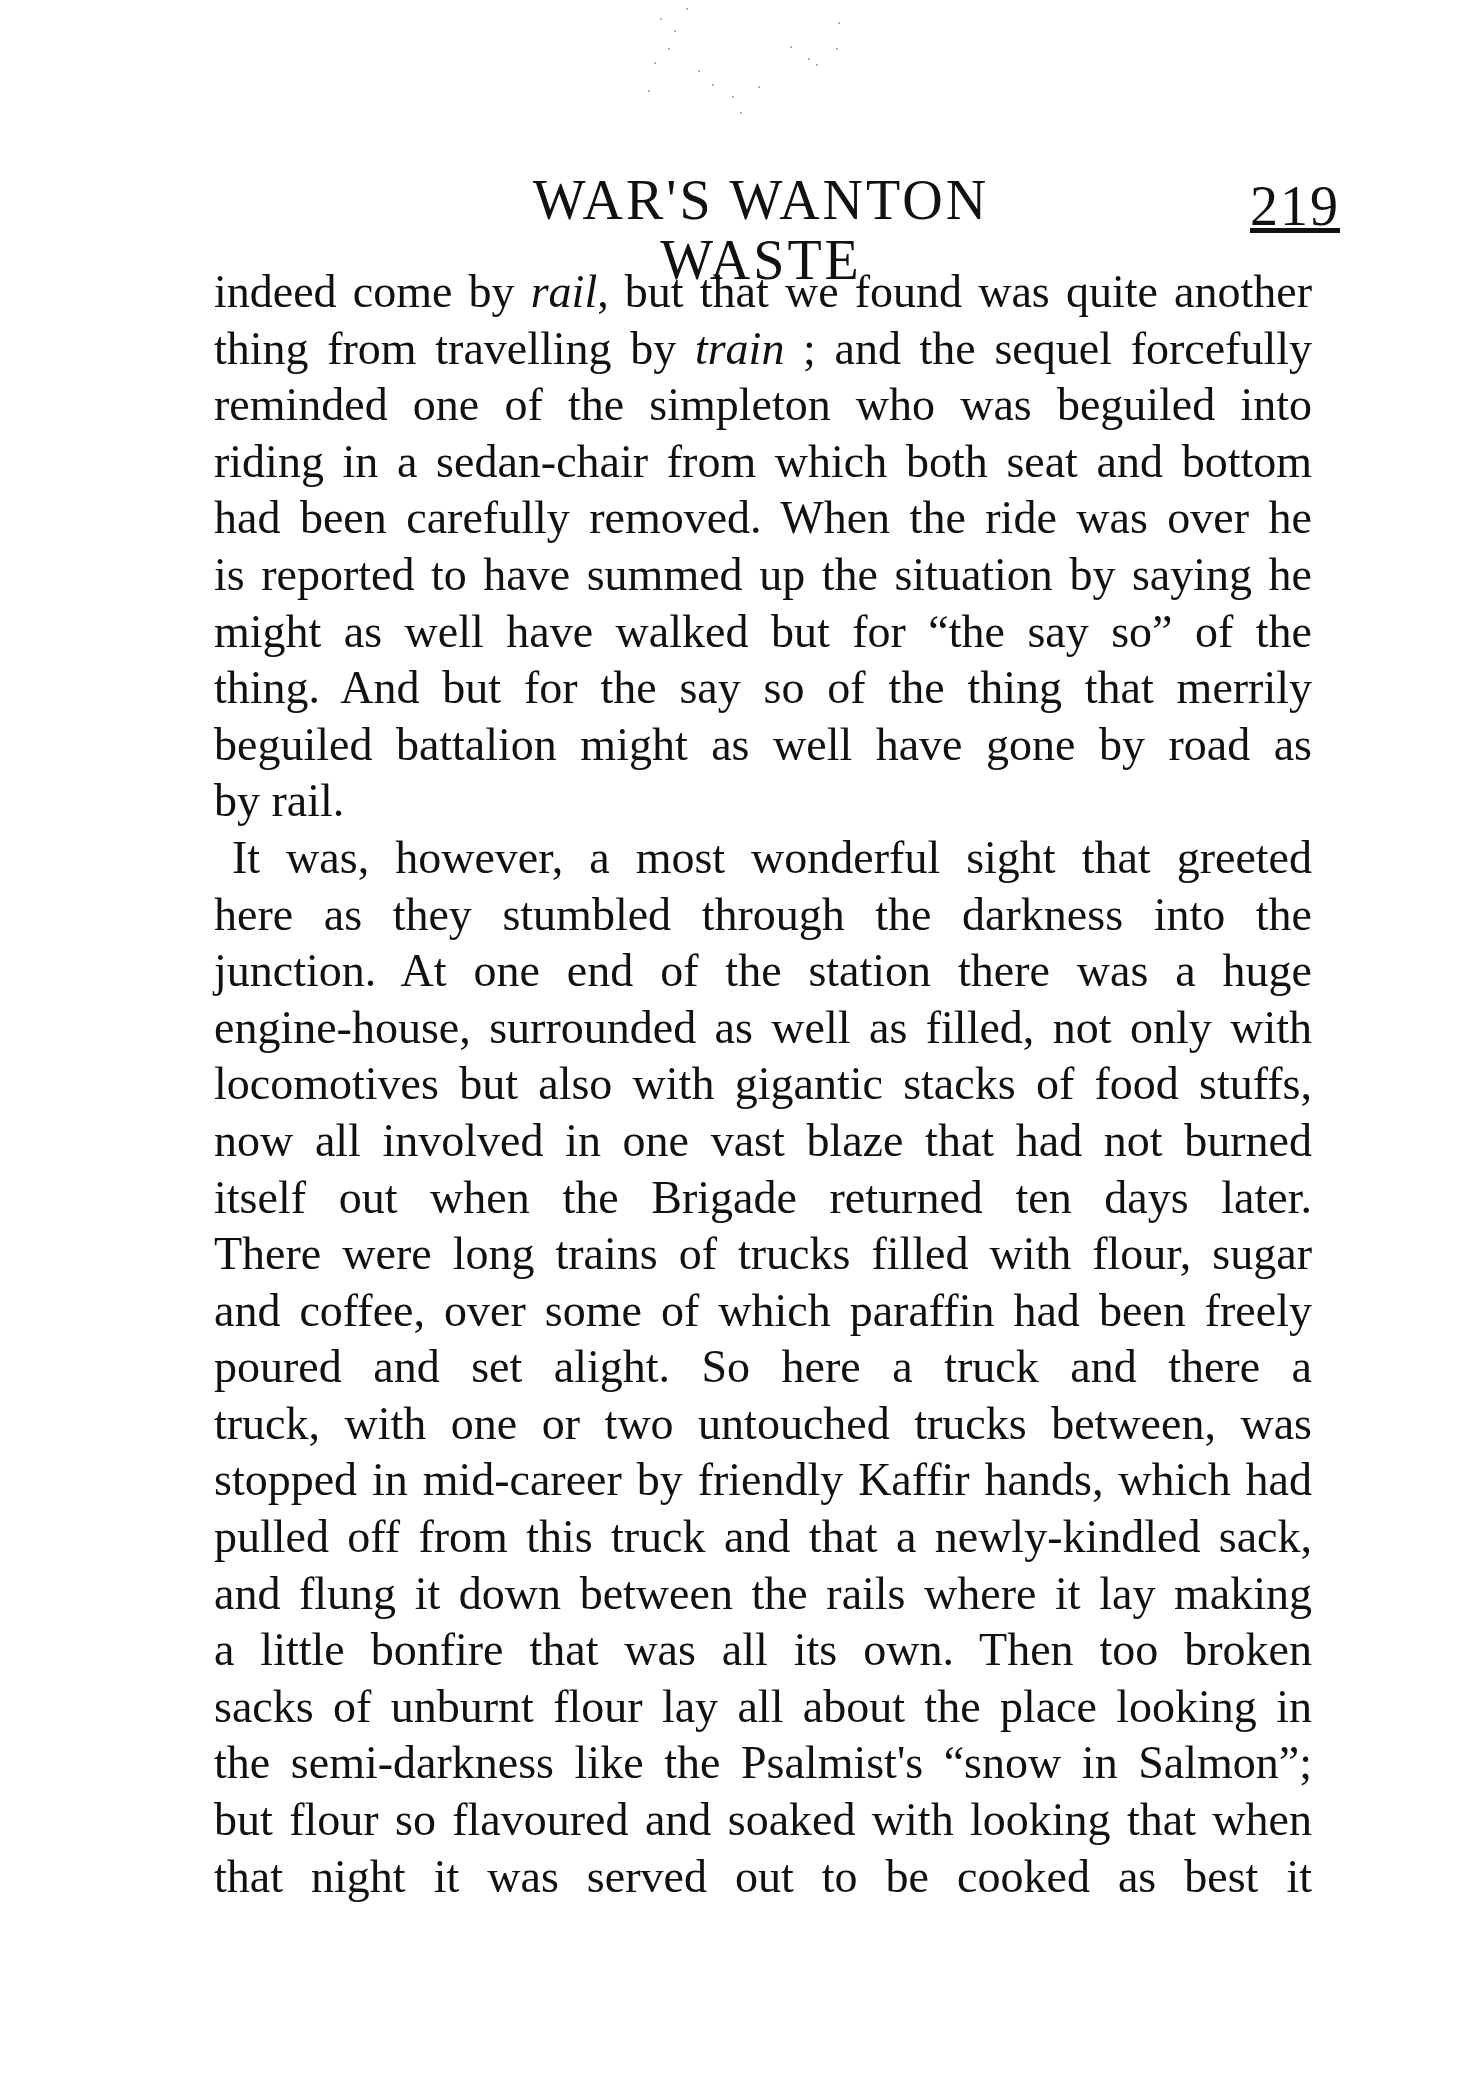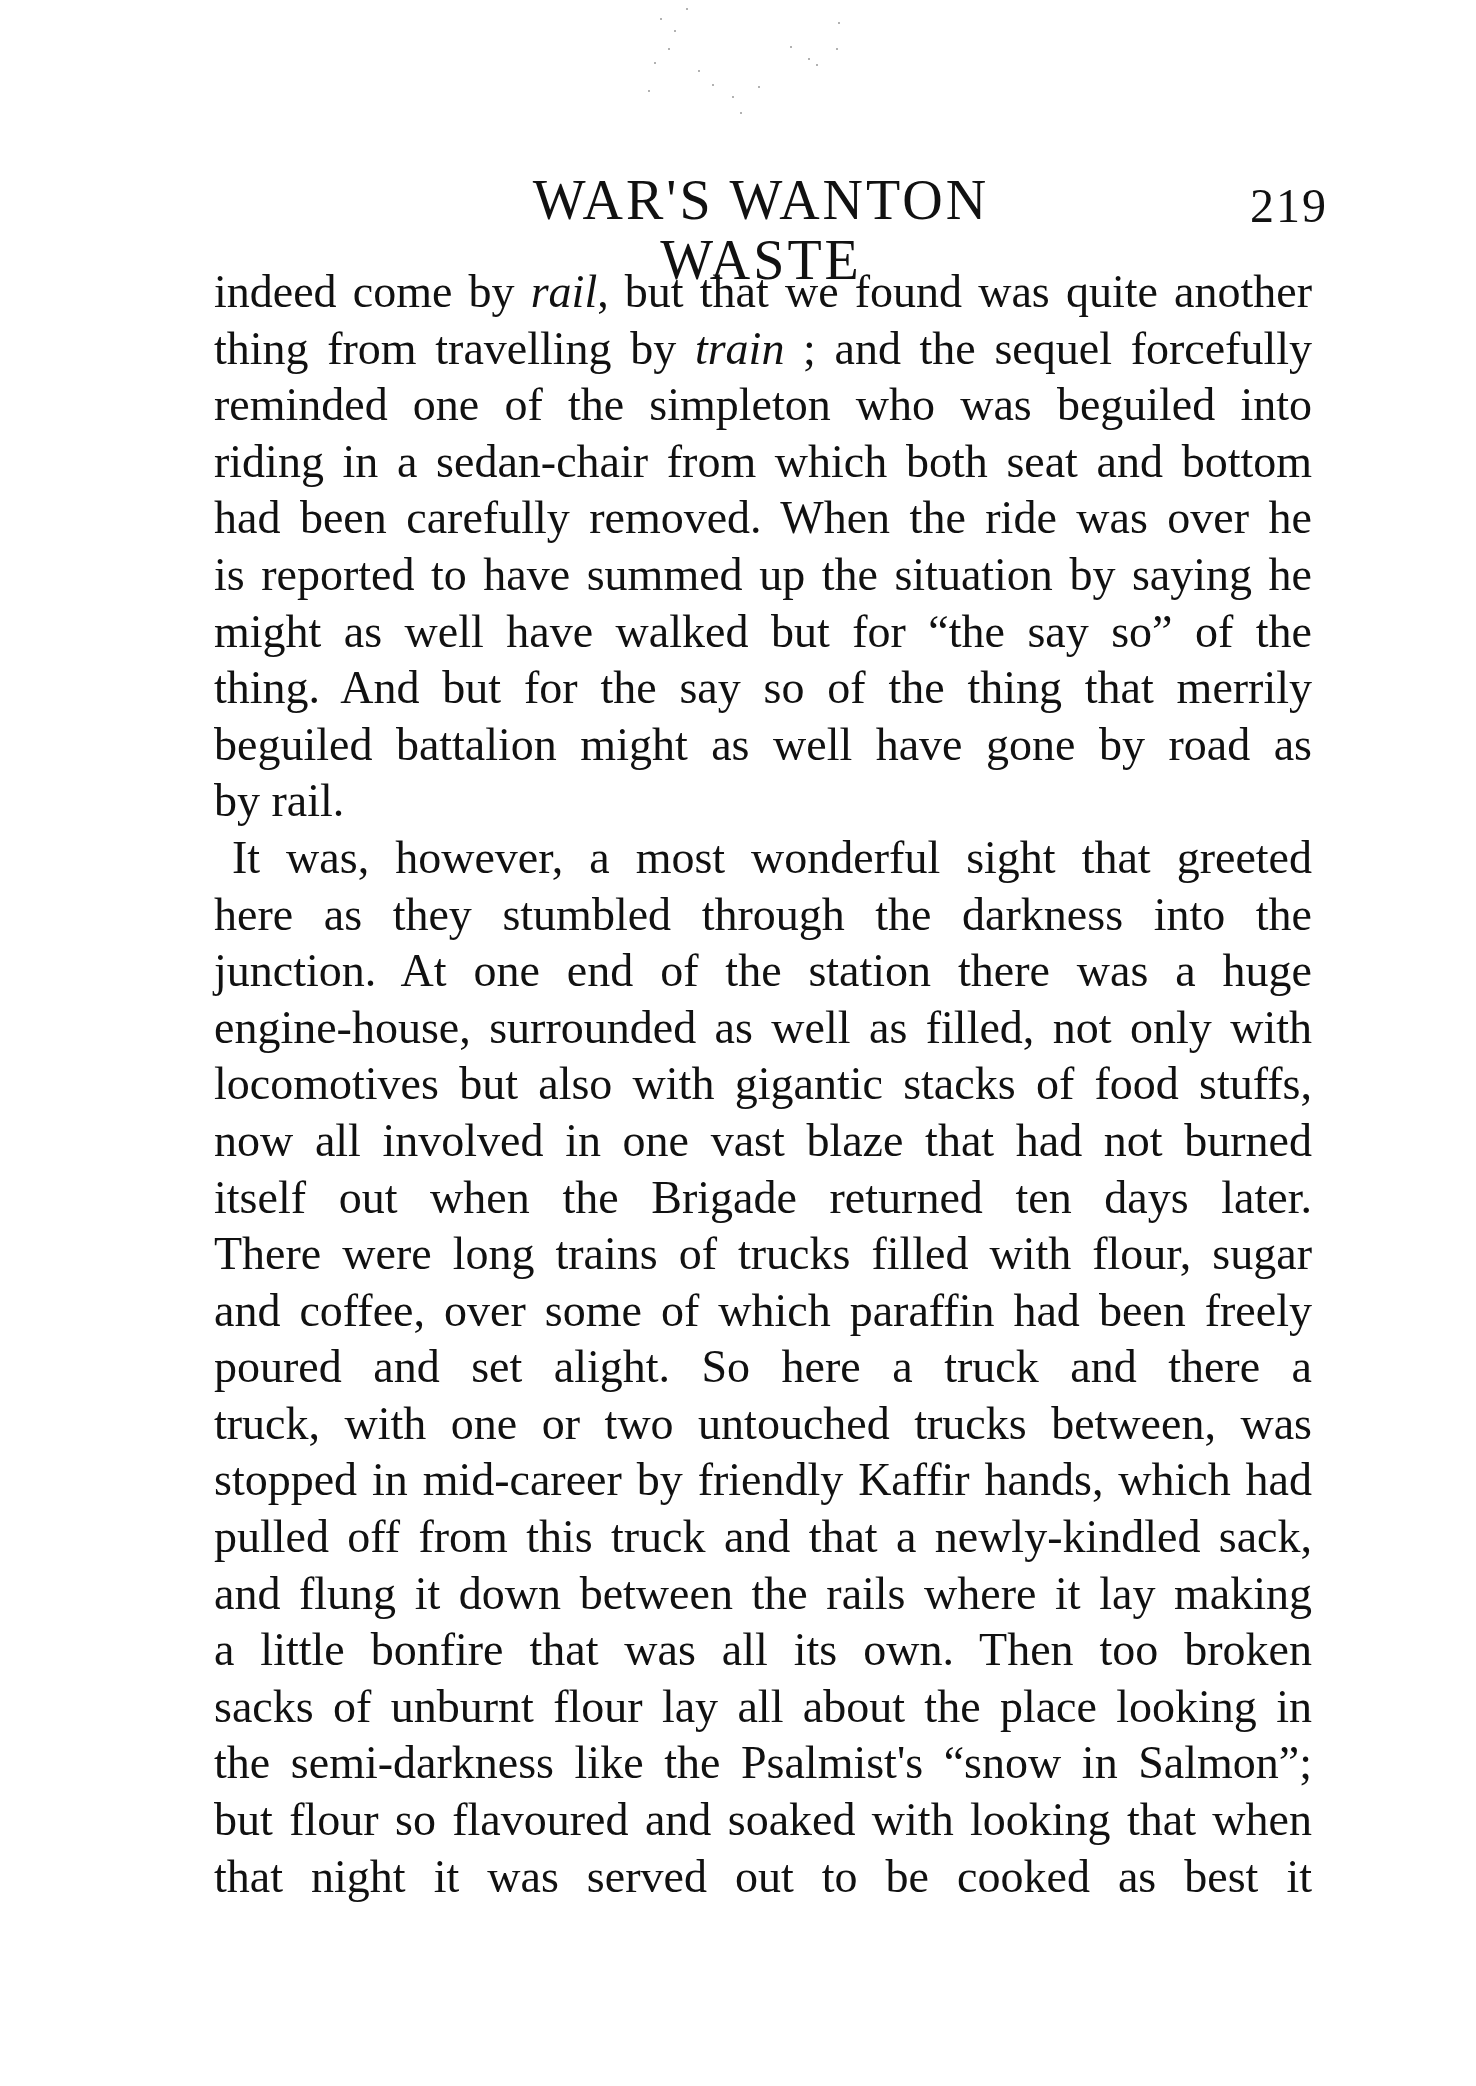--- a/index.html
+++ b/index.html
@@ -2,21 +2,21 @@
 <html><head>
 <meta charset="utf-8">
 <style>
   html, body { margin:0; padding:0; background:#ffffff; }
   body { width:1476px; height:2086px; position:relative; overflow:hidden; }
   .page { position:absolute; left:0; top:0; width:1476px; height:2086px; background:#fff; color:#111; font-family:"Liberation Serif","DejaVu Serif",serif; }
   .specks { position:absolute; left:640px; top:0px; width:260px; height:130px; }
   .speck { position:absolute; width:2px; height:2px; background:#999; border-radius:1px; }
   .running-head { position:absolute; left:0; top:170px; width:1476px; height:60px; }
   .head-title { position:absolute; left:436px; top:0; width:650px; text-align:center; font-size:56px; letter-spacing:3px; line-height:60px; }
-  .page-number { position:absolute; left:1250px; top:6px; font-size:48px; letter-spacing:2px; line-height:60px; }
+  .page-number { position:absolute; left:1250px; top:6px; font-size:56px; letter-spacing:2px; line-height:60px;text-decoration:underline; }
   .body-text { position:absolute; left:214px; top:264px; width:1098px; font-size:46px; line-height:56.6px; }
   .line { display:block; height:56.6px; white-space:nowrap; text-align:justify; text-align-last:justify; }
   .line.last { text-align-last:left; }
   .line.indent { padding-left:18px; }
   .line i { font-style:italic; }
 </style>
 </head>
 <body>
 
 <div class="page">

